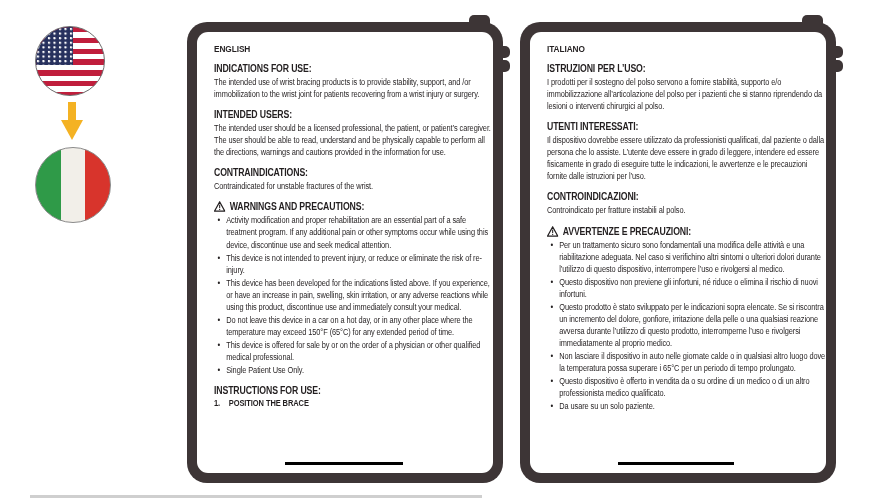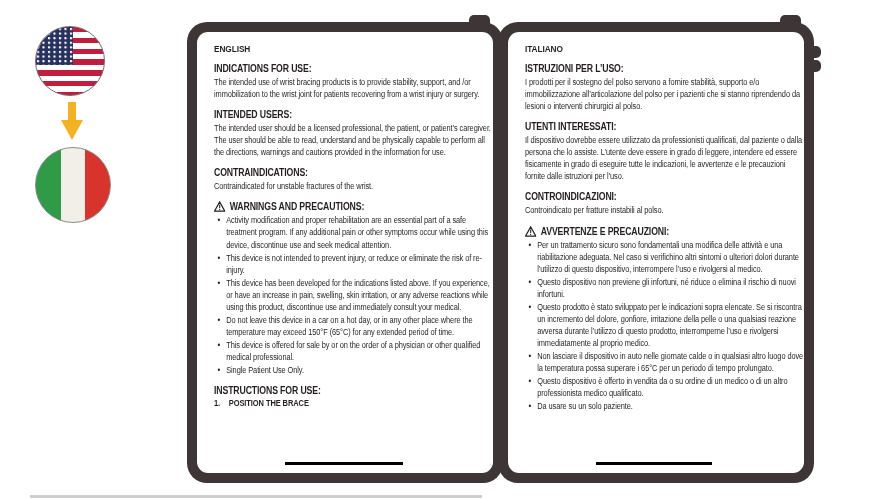--- a/index.html
+++ b/index.html
@@ -14,21 +14,21 @@
   .flag-us .canton{position:absolute;left:0;top:0;width:37px;height:38px;
     background-color:#27315e;
     background-image:radial-gradient(circle at 2px 2px,#ffffff 0.9px,rgba(255,255,255,0) 1.5px);
     background-size:5.5px 4.6px;}
   .down-arrow{position:absolute;left:60px;top:102px;width:24px;height:40px;}
   .flag-it{left:35px;top:147px;width:76px;height:76px;border:1px solid #8a8a8a;
     background:linear-gradient(to right,#2f9a48 0 33.4%,#f2efe9 33.4% 66.6%,#d8342c 66.6% 100%);}
   
   .page{position:absolute;top:22px;width:316px;height:461px;background:#3d3536;border-radius:20px;}
   #page-en{left:147px;margin-left:40px;}
-  #page-it{left:498px;text-decoration:underline;}
+  #page-it{left:520px;text-decoration:underline;}
   .top-tab{position:absolute;top:-7px;right:13px;width:21px;height:14px;background:#3d3536;border-radius:5px 5px 0 0;}
   .side-tab{position:absolute;right:-7px;width:14px;height:12px;background:#3d3536;border-radius:0 5px 5px 0;}
   .side-tab.t1{top:24px;}
   .side-tab.t2{top:38px;}
   .page-inner{position:absolute;inset:10px;background:#ffffff;border-radius:11px;overflow:hidden;}
   .content{position:absolute;left:17px;top:8px;width:320px;transform:scaleX(0.872);transform-origin:0 0;}
   .lang{font-size:9.5px;font-weight:700;margin:3px 0 5px;letter-spacing:-0.1px;}
   h3{font-size:10px;font-weight:700;margin:9px 0 2px;letter-spacing:-0.15px;}
   .sec:first-of-type h3{margin-top:0;}
   p{font-size:8.5px;line-height:1.42;margin:0;letter-spacing:-0.1px;}

